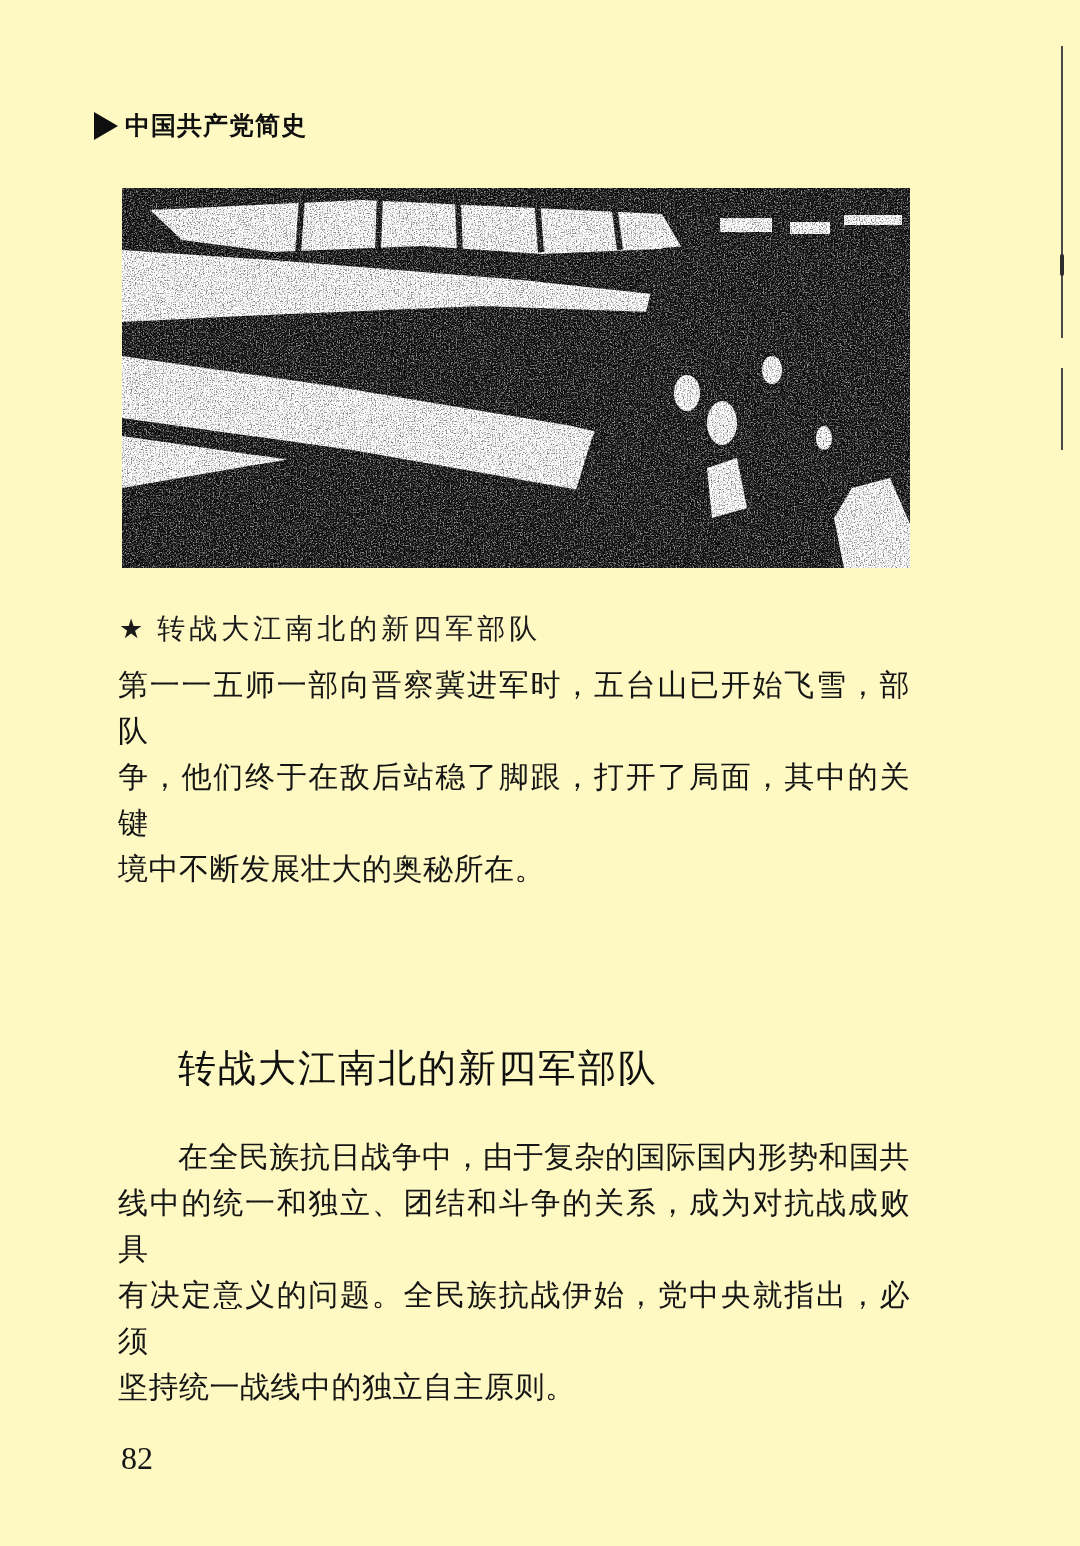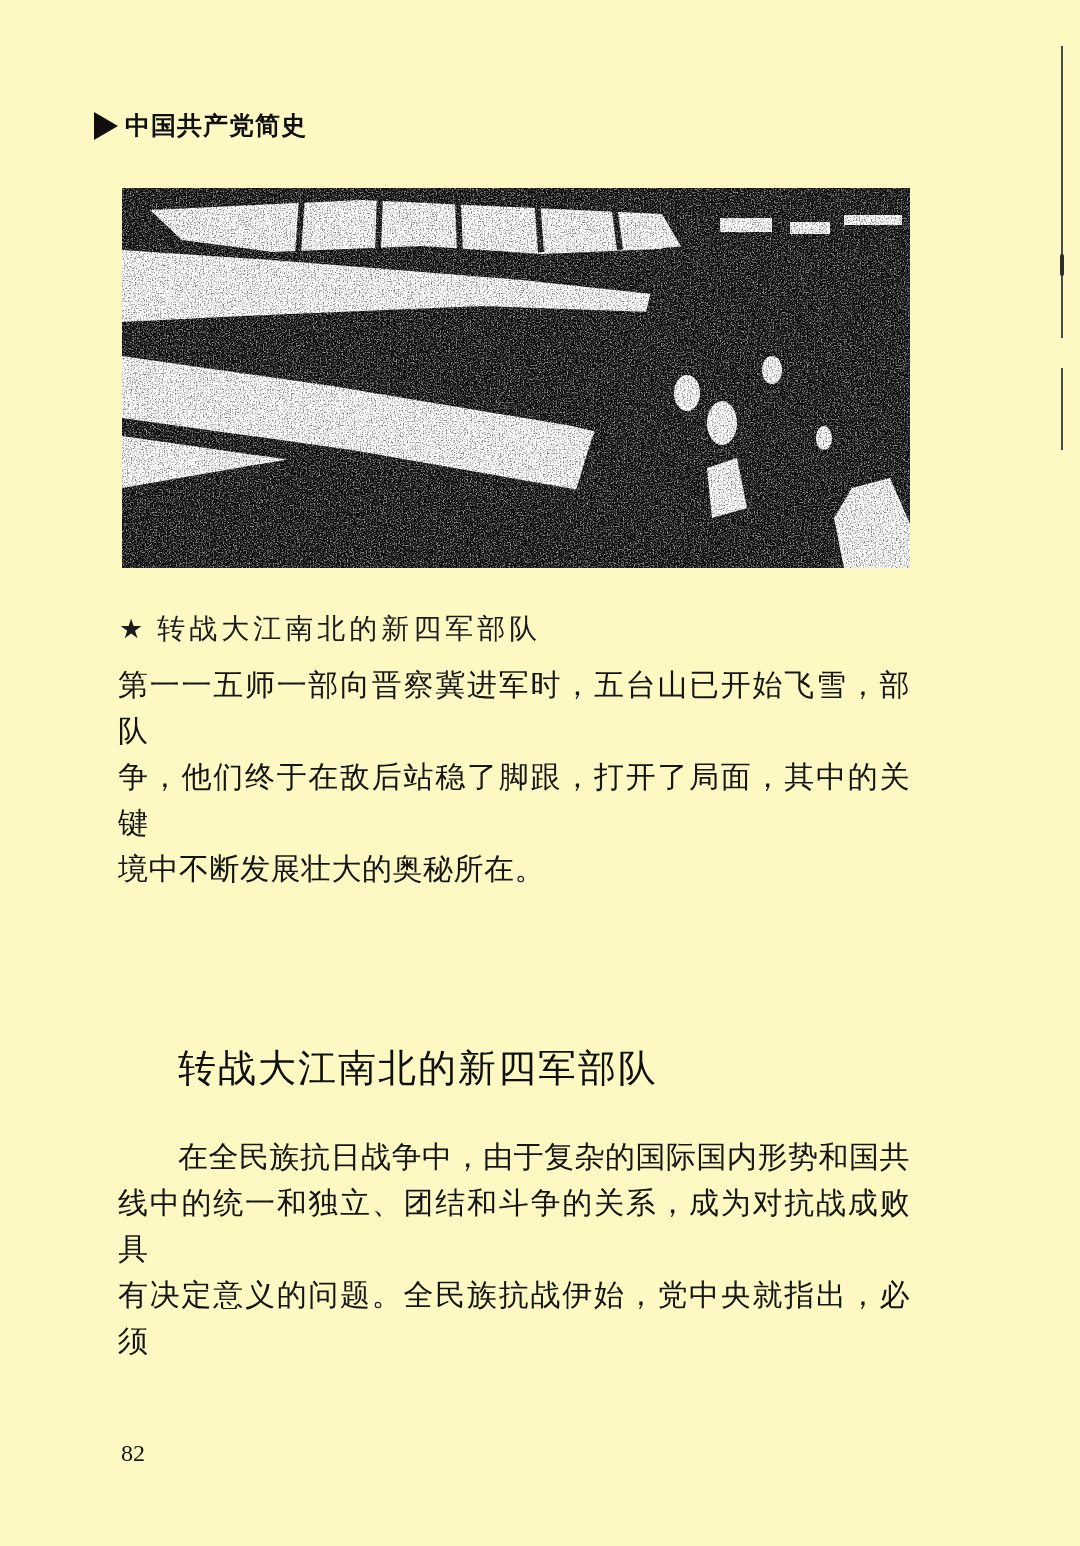--- a/index.html
+++ b/index.html
@@ -36,21 +36,21 @@
   #p1 { top:662px; }
   #p2 { top:1134px; }
   #p3 { top:1368px; }
   
   .section-heading {
     position:absolute; left:178px; top:1044px;
     font-size:38px; line-height:48px; font-weight:500; letter-spacing:2px;
     color:#101010;
   }
   
-  .page-number { position:absolute; left:121px; top:1440px; font-size:24px; color:#151515; }
+  .page-number { position:absolute; left:121px; top:1440px; font-size:32px; color:#151515; }
   
   .scan-line { position:absolute; left:1061px; width:2px; background:#4a4a4a; }
   .scan-line.seg1 { top:46px; height:292px; }
   .scan-line.seg2 { top:368px; height:82px; }
   .scan-blob { position:absolute; left:1060px; top:254px; width:4px; height:22px; background:#2e2e2e; border-radius:2px; }
 </style>
 </head>
 <body>
 
 <div class="page">
@@ -124,20 +124,21 @@
     <div class="bline">争，他们终于在敌后站稳了脚跟，打开了局面，其中的关键</div>
     <div class="bline short">境中不断发展壮大的奥秘所在。</div>
   </div>
 
   <div class="section-heading">转战大江南北的新四军部队</div>
 
   <div class="textblock" id="p2">
     <div class="bline indent">在全民族抗日战争中，由于复杂的国际国内形势和国共</div>
     <div class="bline">线中的统一和独立、团结和斗争的关系，成为对抗战成败具</div>
     <div class="bline">有决定意义的问题。全民族抗战伊始，党中央就指出，必须</div>
+    <div class="bline short">坚持统一战线中的独立自主原则。</div>
   </div>
 
 
   <div class="page-number">82</div>
 
   <div class="scan-line seg1"></div>
   <div class="scan-line seg2"></div>
   <div class="scan-blob"></div>
 
 </div>

